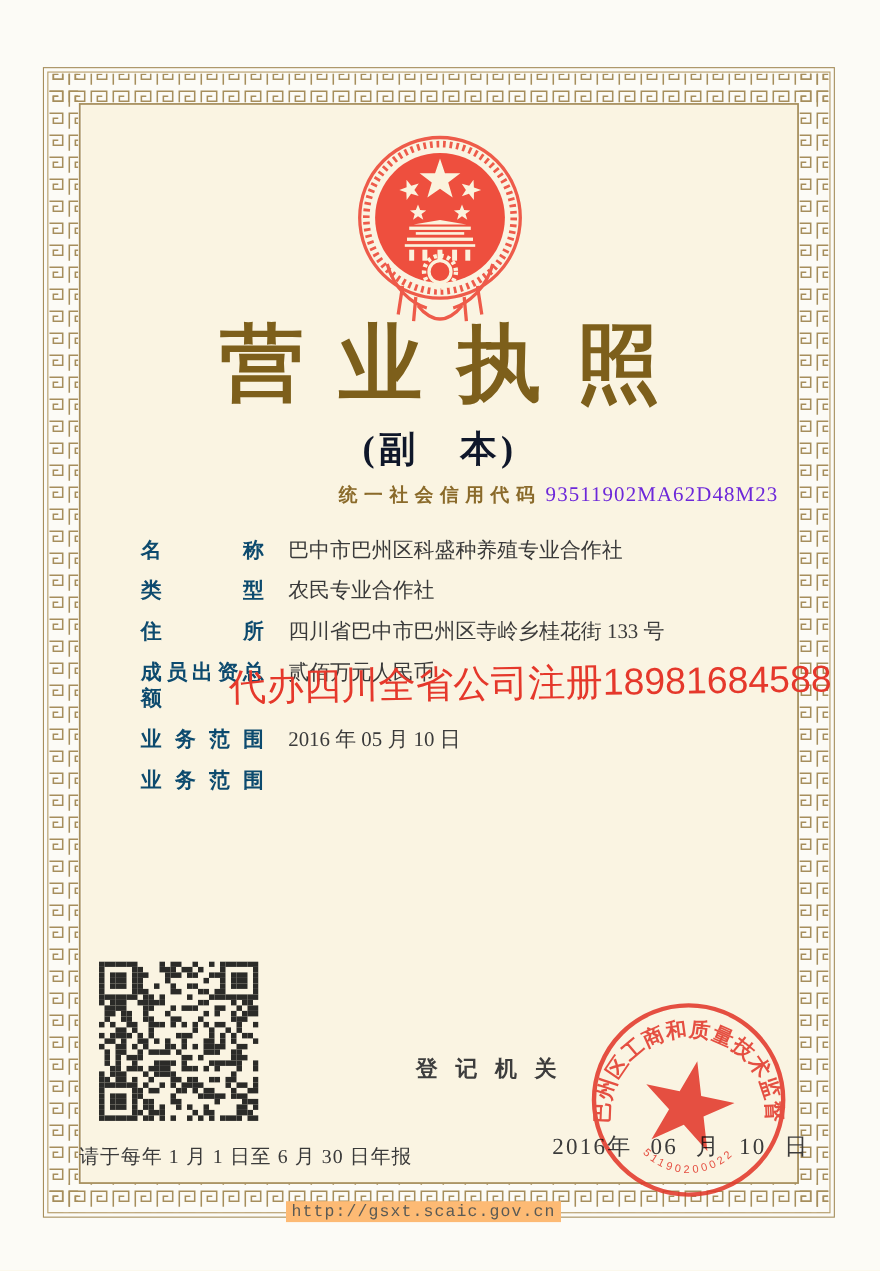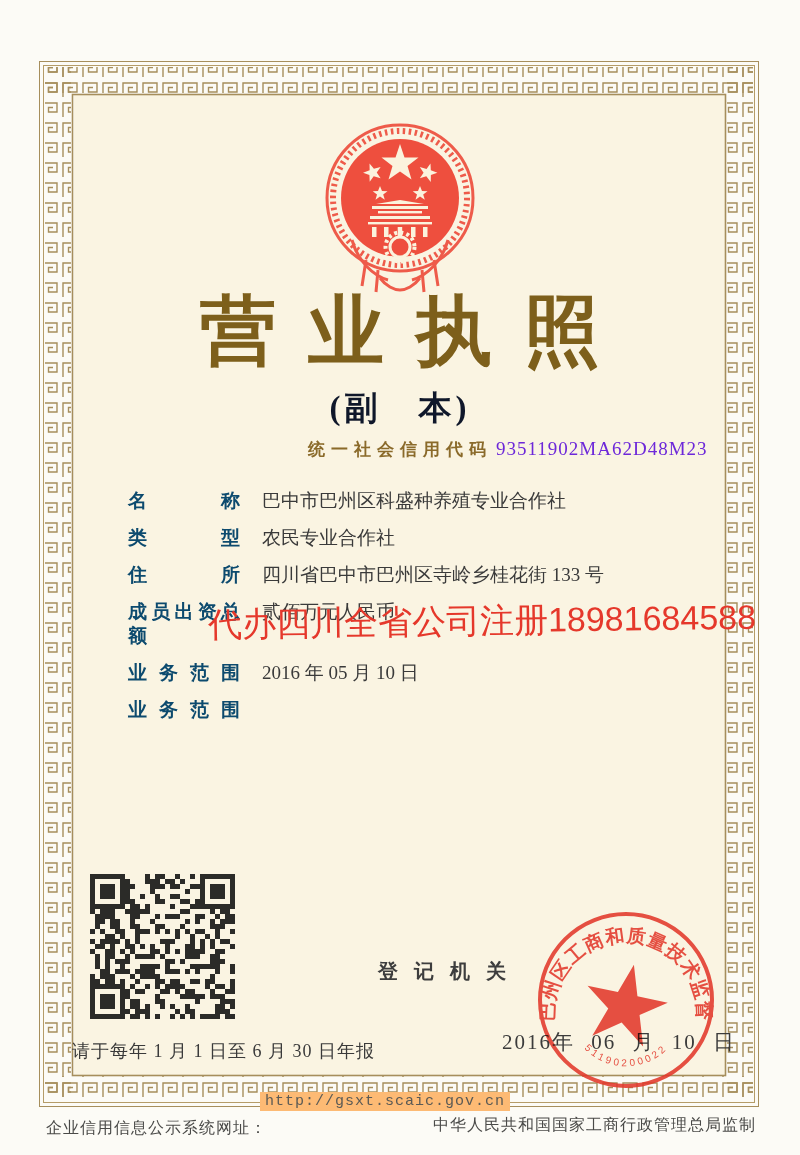--- a/index.html
+++ b/index.html
@@ -628,16 +628,14 @@
     </text>
     <text font-family="'Liberation Sans','DejaVu Sans',sans-serif" font-size="10" fill="#e2372a" letter-spacing="3">
       <textPath href="#sealBottomArc" startOffset="50%" text-anchor="middle">51190200022</textPath>
     </text>
   </svg>
 
   <div class="annual-note">请于每年 1 月 1 日至 6 月 30 日年报</div>
 
   <div class="bottom-url">http://gsxt.scaic.gov.cn</div>
 
-  <div class="footer-left">企业信用信息公示系统网址：</div>
-  <div class="footer-right">中华人民共和国国家工商行政管理总局监制</div>
 
 </div>
 
 </body></html>

